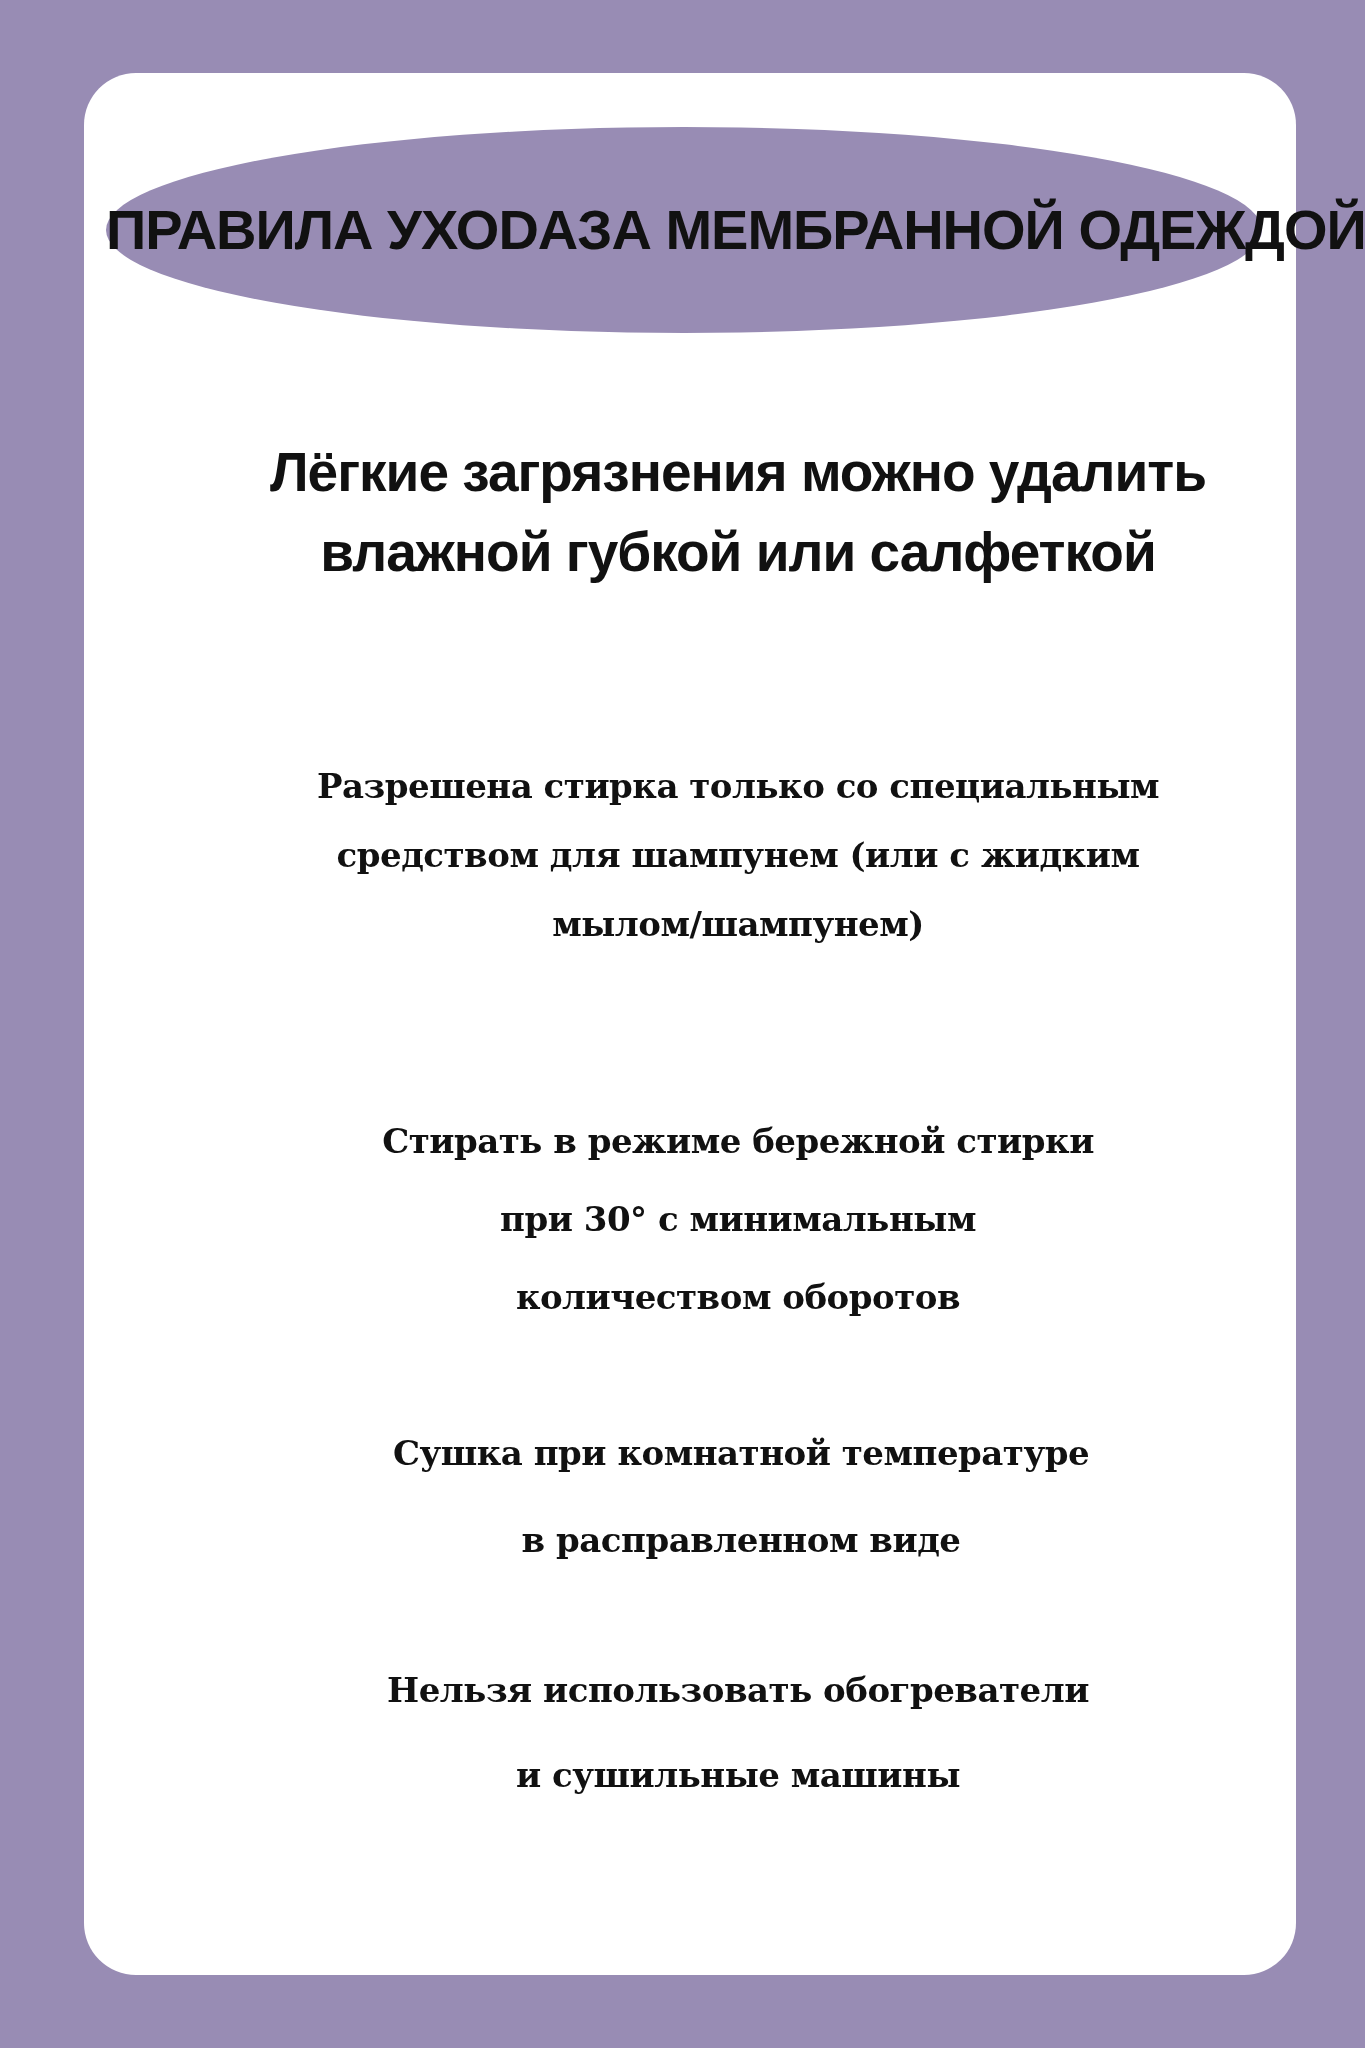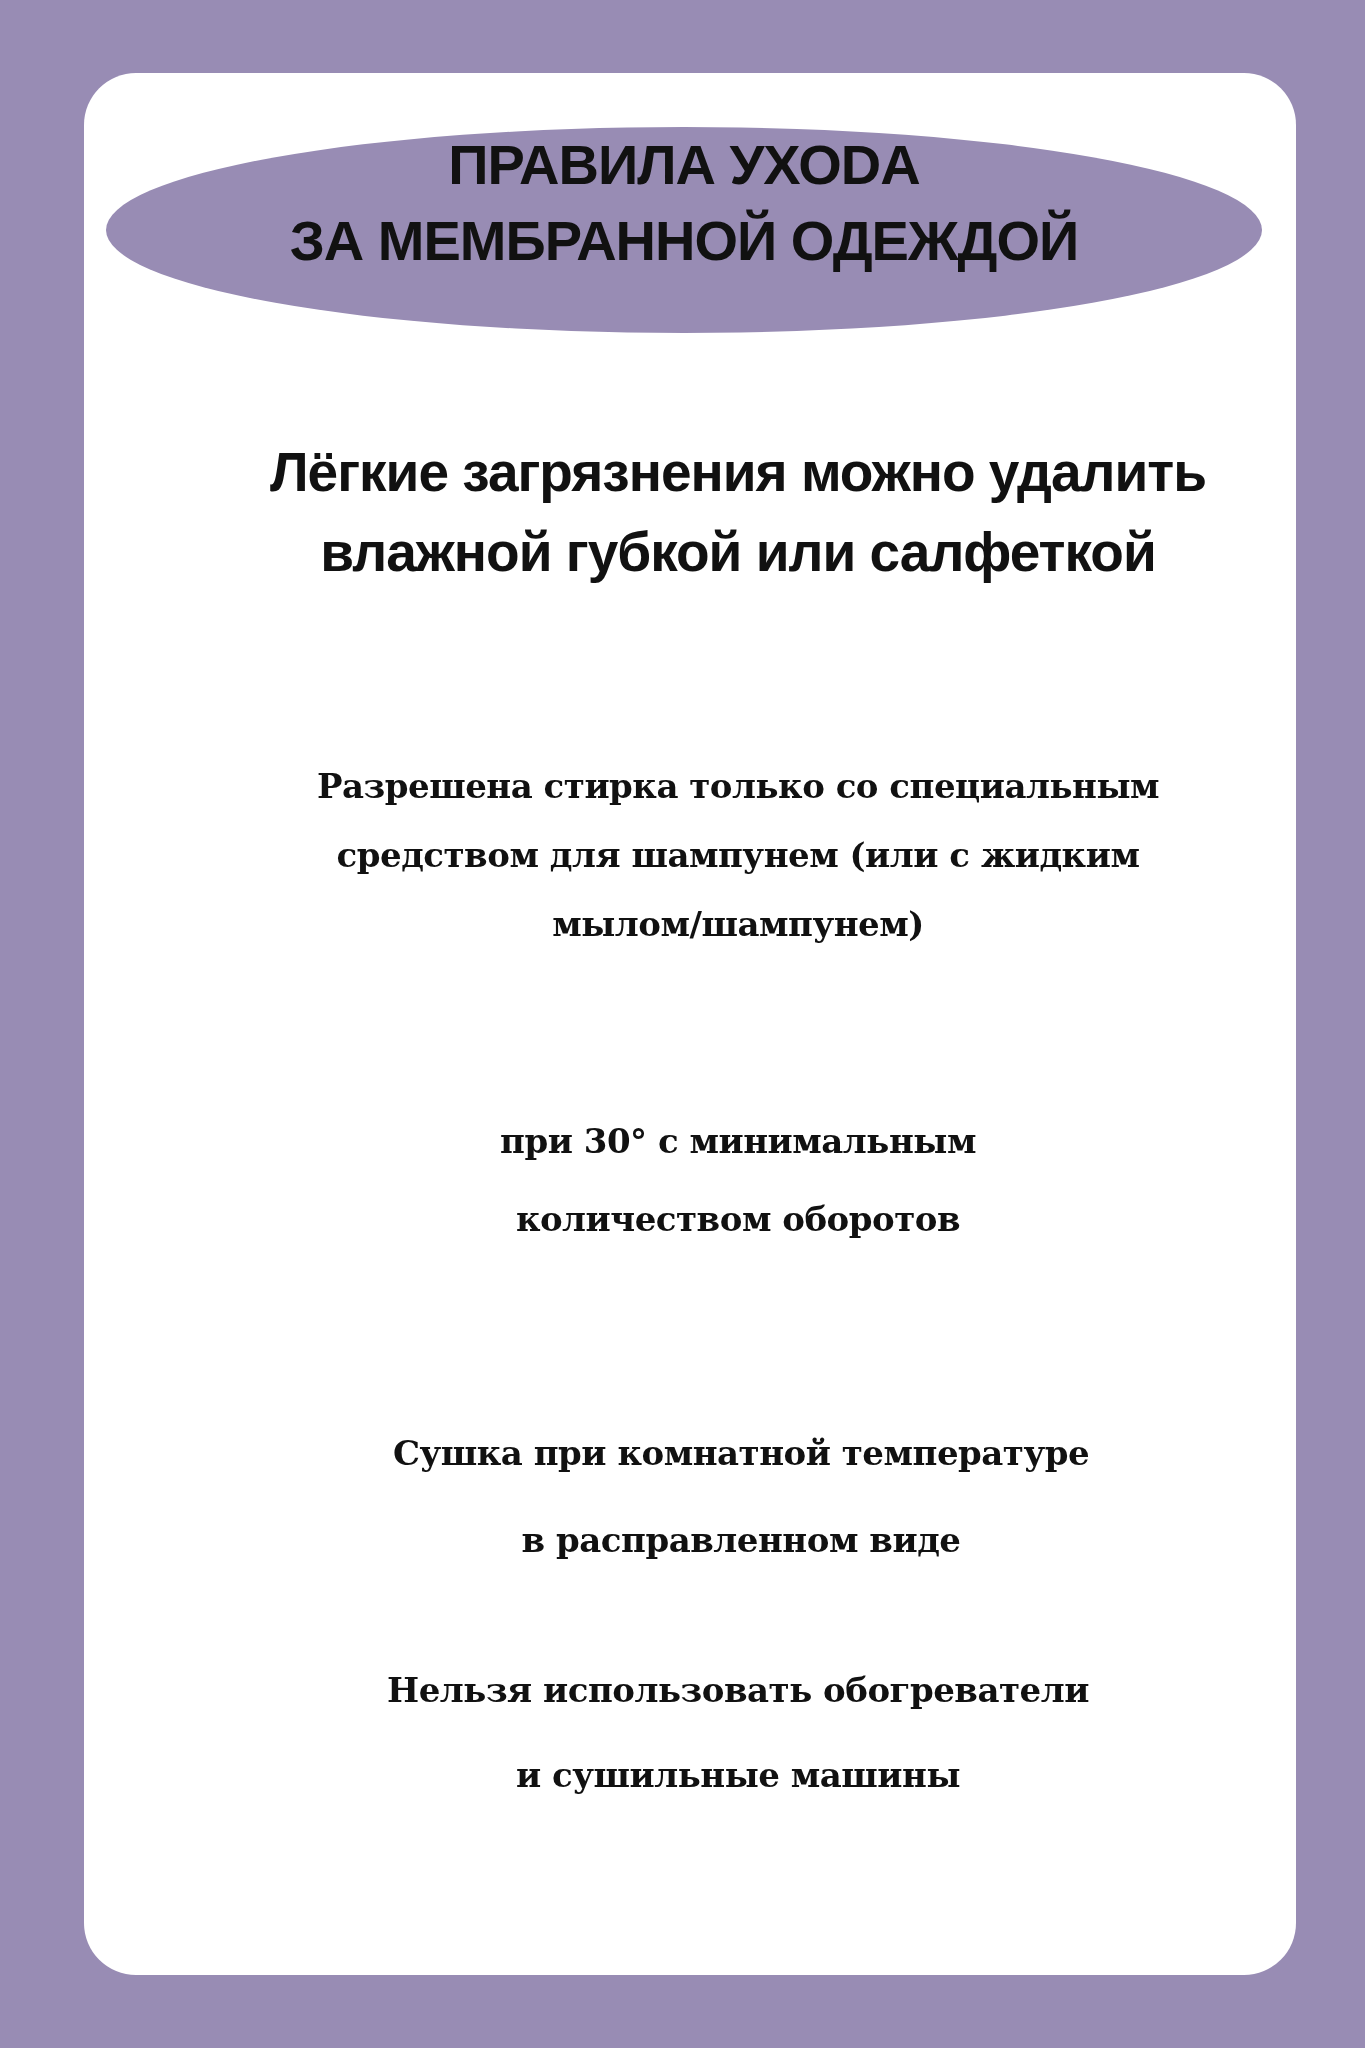--- a/index.html
+++ b/index.html
@@ -32,21 +32,21 @@
 
   .title-ellipse {
     position: absolute;
     left: 22px;
     top: 54px;
     width: 1156px;
     height: 206px;
     background: var(--bg);
     border-radius: 50%;
     display: flex;
-    flex-direction: column;
+    flex-direction: row;
     align-items: center;
     justify-content: flex-start;
   }
 
   .title-line {
     font-family: "Liberation Sans", sans-serif;
     font-weight: bold;
     font-size: 56px;
     line-height: 76px;
     letter-spacing: -1px;
@@ -103,20 +103,21 @@
       <div class="line">влажной губкой или салфеткой</div>
     </div>
 
     <div class="para serif p2">
       <div class="line">Разрешена стирка только со специальным</div>
       <div class="line">средством для шампунем (или с жидким</div>
       <div class="line">мылом/шампунем)</div>
     </div>
 
     <div class="para serif p3">
+      <div class="line">Стирать в режиме бережной стирки</div>
       <div class="line">при 30° с минимальным</div>
       <div class="line">количеством оборотов</div>
     </div>
 
     <div class="para serif p4">
       <div class="line">Сушка при комнатной температуре</div>
       <div class="line">в расправленном виде</div>
     </div>
 
     <div class="para serif p5">

